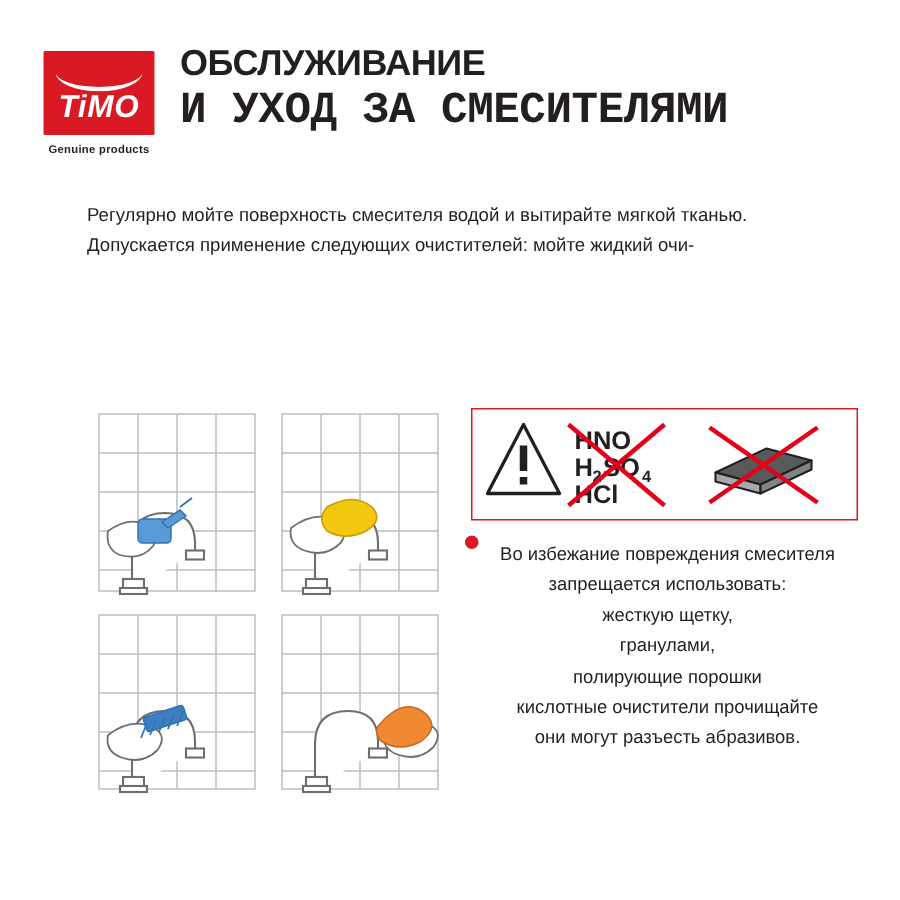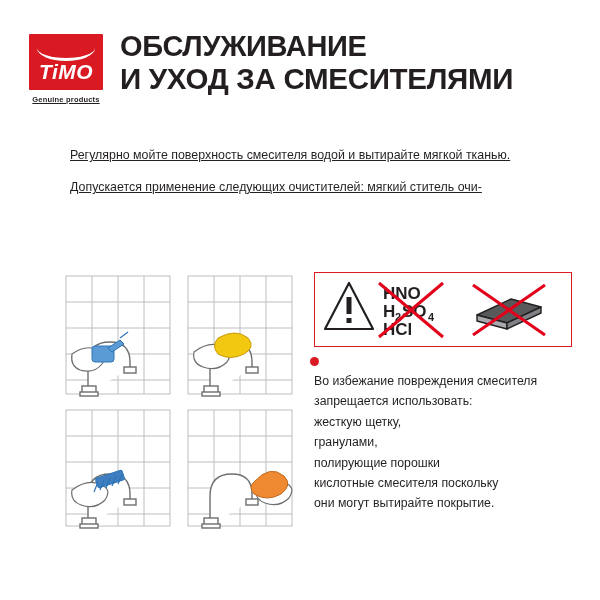--- a/index.html
+++ b/index.html
@@ -66,51 +66,50 @@
     height: 16px;
     border-bottom: 3px solid #ffffff;
     border-radius: 0 0 40px 40px/0 0 18px 18px;
   }
   .logo-tag {
     margin-top: 5px;
     font-size: 7.5px;
     font-weight: bold;
     color: #231f20;
     letter-spacing: 0.2px;
-    text-decoration: underline;
   }
   .title-block {
     flex: 1;
     padding-left: 12px;
   }
   .title-line {
-    font-size: 29px;
+    font-size: 24px;
     font-weight: bold;
     line-height: 1.12;
     letter-spacing: -0.3px;
     color: #231f20;
     white-space: nowrap;
   }
   .title-line.second {
     font-size: 29.5px;
+    font-family: Liberation Mono, monospace;
   }
 
   
   .intro {
     position: absolute;
     left: 58px;
     top: 133px;
     width: 516px;
     font-size: 12.4px;
     line-height: 1.62;
     color: #231f20;
   }
   .intro p {
-    margin: 12px;
-    text-decoration: underline;
+    margin: 0;
   }
 
   
   .illus {
     position: absolute;
     left: 58px;
     top: 268px;
     width: 245px;
     height: 265px;
   }
@@ -137,25 +136,26 @@
     width: 9px;
     height: 9px;
     background: #d91a23;
     border-radius: 50%;
   }
 
   
   .right-text {
     position: absolute;
     left: 314px;
-    top: 371px;
+    top: 359px;
     width: 262px;
     font-size: 12.3px;
     line-height: 1.66;
     color: #231f20;
+    text-align: center;
   }
   .right-text p { margin: 0; }
 </style>
 </head>
 <body>
 
 <div class="page">
 
   <div class="header">
 
@@ -168,21 +168,21 @@
     </div>
 
     <div class="title-block">
       <div class="title-line">ОБСЛУЖИВАНИЕ</div>
       <div class="title-line second">И УХОД ЗА СМЕСИТЕЛЯМИ</div>
     </div>
   </div>
 
   <div class="intro">
     <p>Регулярно мойте поверхность смесителя водой и вытирайте мягкой тканью.</p>
-    <p>Допускается применение следующих очистителей: мягкий ститель очи-</p>
+    <p>Допускается применение следующих очистителей: мойте жидкий очи-</p>
   </div>
 
   <div class="illus">
     <svg width="245" height="265" viewBox="0 0 245 265" xmlns="http://www.w3.org/2000/svg">
       <g stroke="#bcbec0" stroke-width="1" fill="none">
 
         <g>
           <rect x="8" y="8" width="104" height="118"></rect>
           <line x1="8" y1="34" x2="112" y2="34"></line>
           <line x1="8" y1="60" x2="112" y2="60"></line>
@@ -318,17 +318,17 @@
   </div>
 
   <div class="bullet"></div>
 
   <div class="right-text">
     <p>Во избежание повреждения смесителя</p>
     <p>запрещается использовать:</p>
     <p>жесткую щетку,</p>
     <p>гранулами,</p>
     <p>полирующие порошки</p>
-    <p>кислотные смесителя поскольку</p>
-    <p>они могут вытирайте покрытие.</p>
+    <p>кислотные очистители прочищайте</p>
+    <p>они могут разъесть абразивов.</p>
   </div>
 
 </div>
 
 </body></html>

